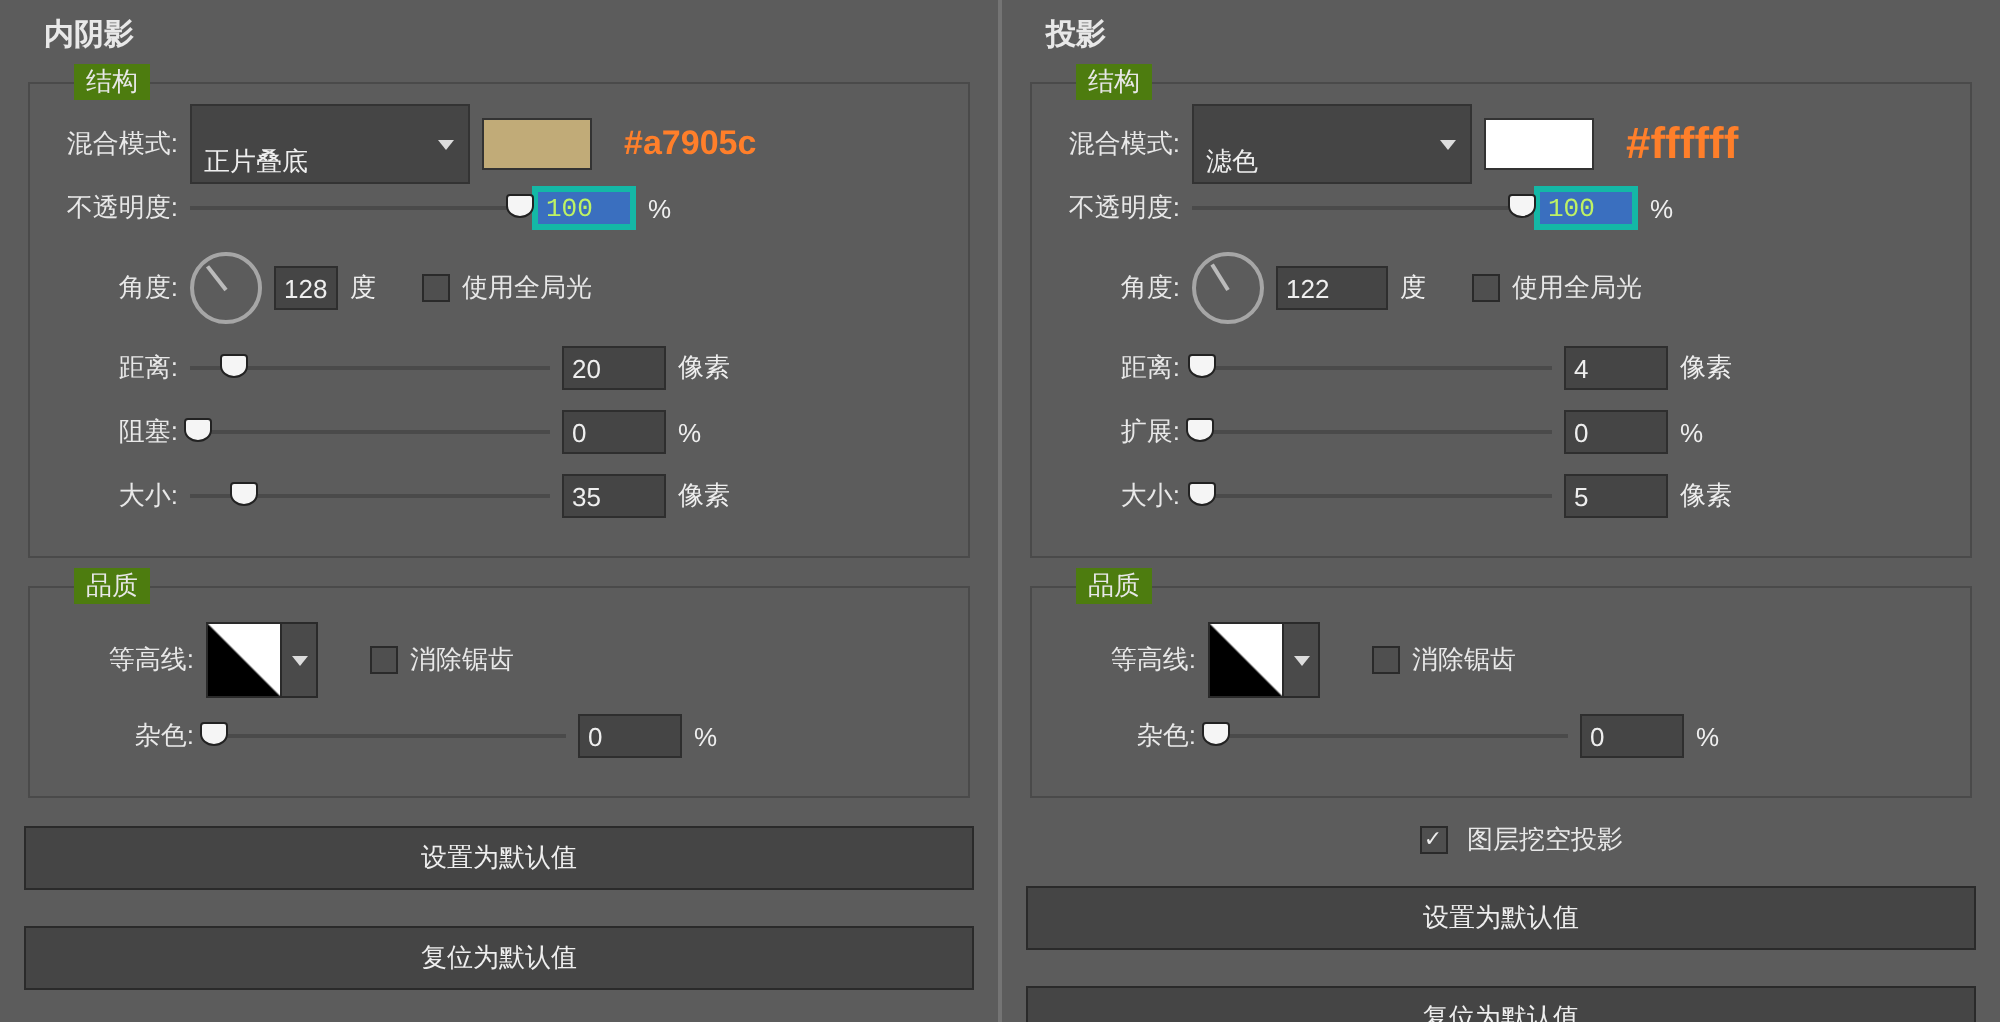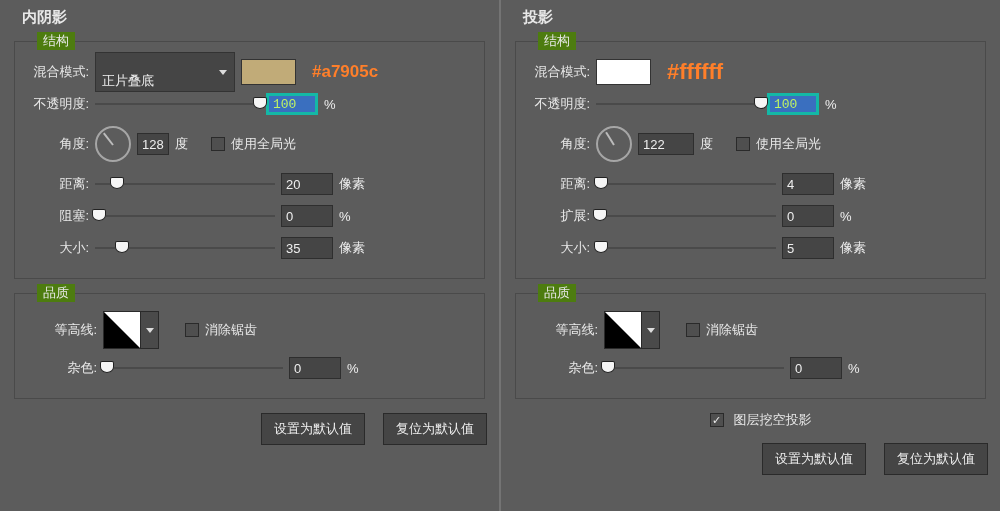--- a/index.html
+++ b/index.html
@@ -191,23 +191,24 @@
     justify-content: center;
   }
   .mini-dd::after {
     content: "";
     border-left: 4px solid transparent;
     border-right: 4px solid transparent;
     border-top: 5px solid #ddd;
   }
   .btns {
     display: flex;
-    justify-content: flex-end;
+    justify-content: space-between;
     gap: 18px;
     margin-top: 14px;
+    flex-direction: column;
   }
   .btn {
     background: #454545;
     border: 1px solid #2a2a2a;
     color: #eee;
     font-size: 13px;
     padding: 6px 12px;
     cursor: pointer;
   }
   .indent { padding-left: 24px; }
@@ -326,20 +327,25 @@
   </div>
 
   <div class="panel">
     <div class="panel-title">投影</div>
 
     <div class="group">
       <span class="group-title">结构</span>
 
       <div class="row">
         <span class="label" style="width:62px;">混合模式:</span>
+        <span class="combo-wrap">
+          <select class="combo" style="width:140px;">
+            <option>滤色</option>
+          </select>
+        </span>
         <span class="swatch" style="background:#ffffff;"></span>
         <span class="hex-annot big">#ffffff</span>
       </div>
 
       <div class="row">
         <span class="label" style="width:62px;">不透明度:</span>
         <div class="slider" style="max-width:165px;">
             <div class="track"></div>
             <div class="thumb" style="left:100%;"></div>
           </div>

